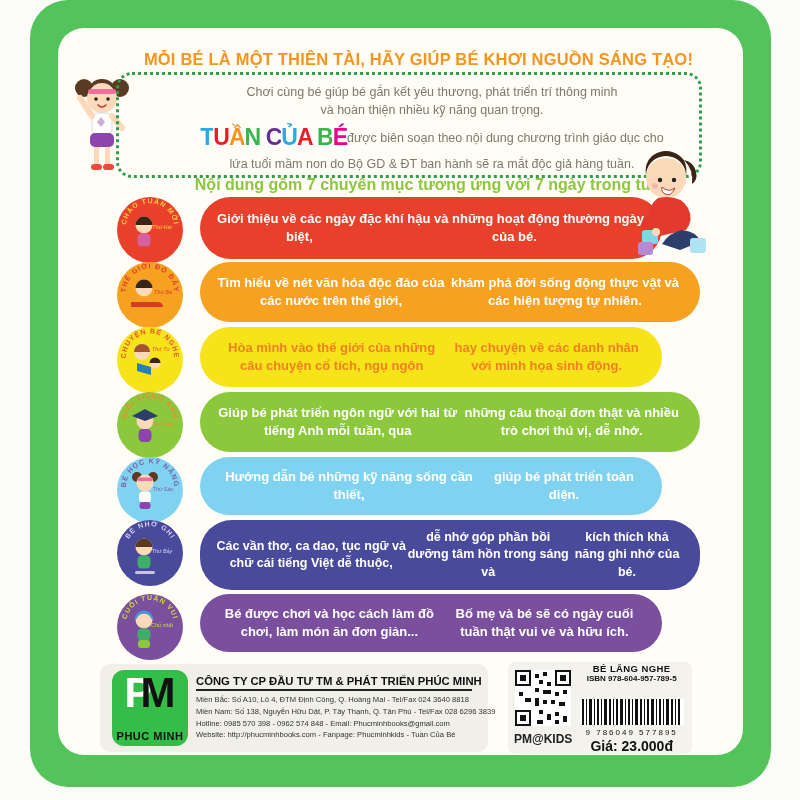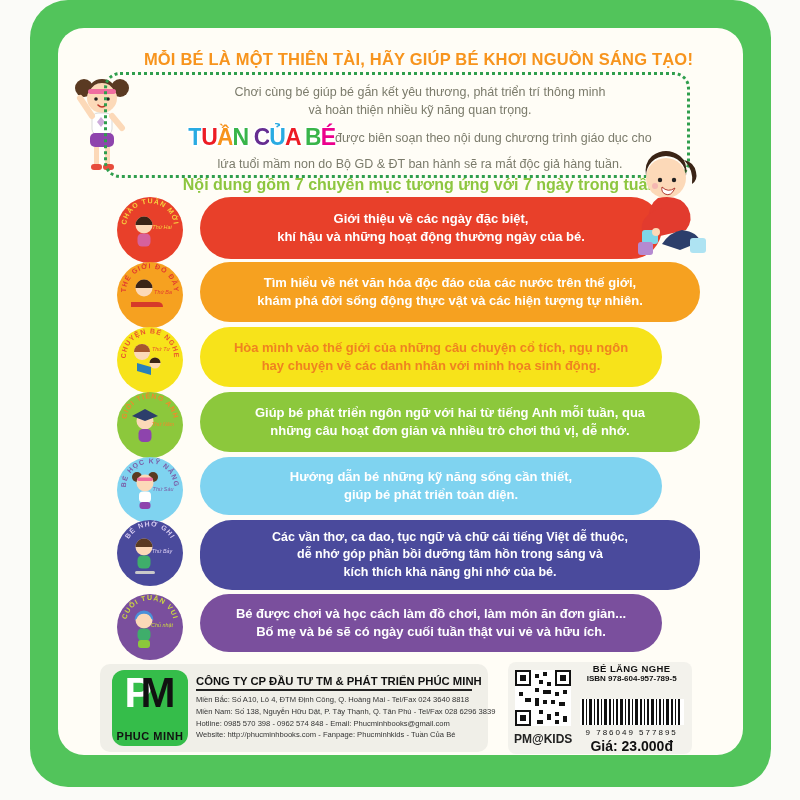--- a/index.html
+++ b/index.html
@@ -6,35 +6,35 @@
     background:#fbfbf8;font-family:"Liberation Sans","DejaVu Sans",sans-serif;}
   .photo{position:relative;width:800px;height:800px;}
   .card{position:absolute;left:30px;top:0;width:741px;height:787px;
     background:#52c45b;border-radius:38px;}
   .panel{position:absolute;left:28px;top:28px;width:685px;height:727px;
     background:#fffdf6;border-radius:26px;}
 
   .title{position:absolute;top:22px;left:0;right:0;text-align:center;
     color:#f7941d;font-weight:bold;font-size:16.5px;letter-spacing:.2px;padding-left:36px;}
 
-  .intro-box{position:absolute;left:46px;top:44px;width:586px;height:106px;
+  .intro-box{position:absolute;left:58px;top:44px;width:586px;height:106px;
     border:3px dotted #2f9e4d;border-radius:16px;padding:8px 10px 6px 56px;
     box-sizing:border-box;text-align:center;color:#7b7b6b;font-size:12.5px;line-height:1.45;}
   .intro-box p{margin:0;}
   .logo-line{display:flex;align-items:center;justify-content:center;margin-top:2px;}
   .logo{font-weight:bold;font-size:23px;letter-spacing:-1px;white-space:nowrap;
     text-shadow:1.5px 1.5px 0 #fff,-1.5px -1.5px 0 #fff,1.5px -1.5px 0 #fff,-1.5px 1.5px 0 #fff;}
   .highlight{color:#8dc63f;font-weight:bold;font-size:16px;margin-top:3px;}
 
   .girl{position:absolute;left:12px;top:44px;}
   .boy{position:absolute;left:560px;top:118px;z-index:5;}
 
   .row{position:absolute;left:0;width:685px;}
   .badge{position:absolute;left:59px;top:0;}
-  .pill{position:absolute;left:142px;border-radius:32px;display:flex;flex-direction:column;
+  .pill{position:absolute;left:142px;border-radius:32px;display:flex;flex-direction:row;
     justify-content:center;align-items:center;text-align:center;
     font-weight:bold;font-size:13px;line-height:1.38;color:#fff;padding:4px 16px;box-sizing:border-box;}
   .r0 .pill{background:#e8402a;width:462px;height:62px;}
   .r1 .pill{background:#f6a120;width:500px;height:60px;}
   .r2 .pill{background:#f7e31a;width:462px;height:60px;color:#ef8220;}
   .r3 .pill{background:#8cc83c;width:500px;height:60px;}
   .r4 .pill{background:#7fd3f0;width:462px;height:58px;}
   .r5 .pill{background:#4a4a9c;width:500px;height:70px;font-size:12.5px;}
   .r6 .pill{background:#7a4f9d;width:462px;height:58px;}
   .curve{font-size:7px;font-weight:bold;letter-spacing:1px;}
@@ -182,21 +182,21 @@
           <path id="arc3" d="M11.5,41 A24,24 0 1 1 54.5,41" fill="none"></path>
           <text class="curve"><textPath href="#arc3" startOffset="50%" text-anchor="middle">GIỎI TIẾNG ANH</textPath></text>
           <circle cx="28" cy="29" r="8.5" fill="#fcd9b8"></circle>
           <path d="M15,24 l13,-7 l13,7 l-13,5 z" fill="#2c3e6b"></path>
             <rect x="25" y="20" width="6" height="3" fill="#2c3e6b"></rect>
           <rect x="21.5" y="37" width="13" height="13" rx="4.5" fill="#8e44ad"></rect>
           <text class="day" x="46" y="34" text-anchor="middle">Thứ Năm</text>
         </svg>
         <div class="pill">
           <span>Giúp bé phát triển ngôn ngữ với hai từ tiếng Anh mỗi tuần, qua</span>
-          <span>những câu hoạt đơn giản và nhiều trò chơi thú vị, dễ nhớ.</span>
+          <span>những câu thoại đơn thật và nhiều trò chơi thú vị, dễ nhớ.</span>
         </div>
       </div>
 
       <div class="row r4" style="top:429px">
         <svg class="badge" width="66" height="66" viewBox="0 0 66 66">
           <circle cx="33" cy="33" r="33" fill="#7fd3f0"></circle>
           <path id="arc4" d="M11.5,41 A24,24 0 1 1 54.5,41" fill="none"></path>
           <text class="curve"><textPath href="#arc4" startOffset="50%" text-anchor="middle">BÉ HỌC KỸ NĂNG</textPath></text>
           <circle cx="20" cy="20" r="5" fill="#5a3a22"></circle>
             <circle cx="36" cy="20" r="5" fill="#5a3a22"></circle>

